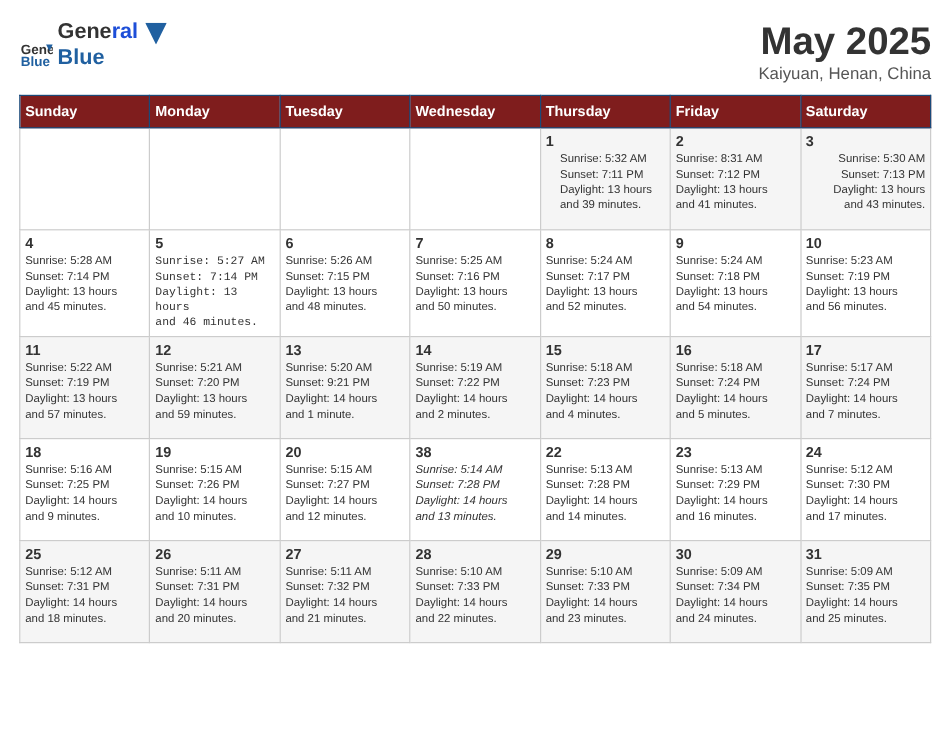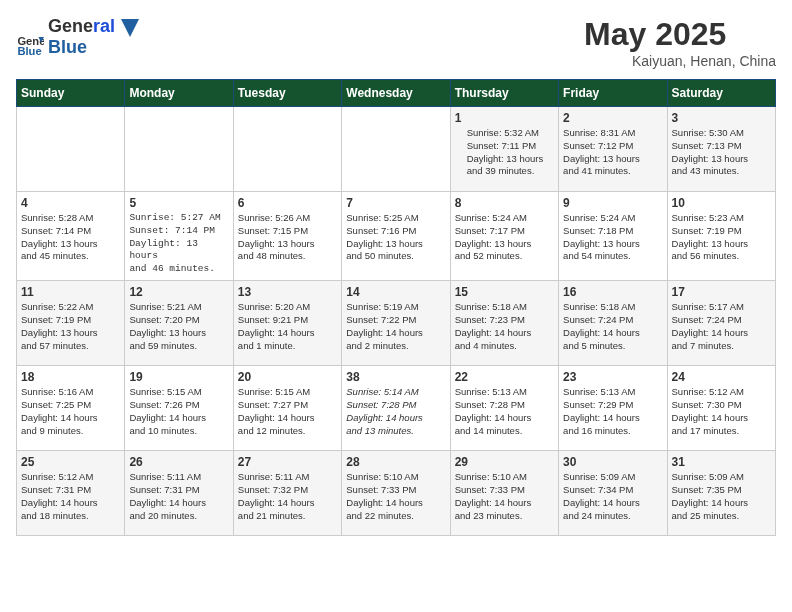--- a/index.html
+++ b/index.html
@@ -19,38 +19,39 @@
     .logo {
       display: flex;
       align-items: flex-end;
       gap: 4px;
     }
     .logo-icon {
       width: 28px;
       height: 28px;
     }
     .title-block {
+      text-align: right;
     }
     .month-title {
       font-size: 32px;
       font-weight: bold;
       color: #333;
     }
     .subtitle {
       font-size: 14px;
       color: #555;
       margin-left: 48px;
     }
     table {
       width: 100%;
       border-collapse: collapse;
       table-layout: fixed;
     }
     thead tr th {
-      background-color: #14532d;
+      background-color: #7f1d1d;
       color: #fff;
       font-size: 12px;
       font-weight: bold;
       padding: 6px 4px;
       text-align: left;
       border: 1px solid #1a4a7a;
       margin-left: 24px;
     }
     tbody tr td {
       border: 1px solid #ccc;
@@ -131,21 +132,21 @@
         </td>
         <td>
           <span class="day-number">2</span>
           <div class="cell-info" style="white-space: pre-line;">Sunrise: 8:31 AM
 Sunset: 7:12 PM
 Daylight: 13 hours
 and 41 minutes.</div>
         </td>
         <td>
           <span class="day-number">3</span>
-          <div class="cell-info" style="white-space: pre-line;">Sunrise: 5:30 AM
+          <div class="cell-info" style="white-space: pre-line; text-align: right;">Sunrise: 5:30 AM
 Sunset: 7:13 PM
 Daylight: 13 hours
 and 43 minutes.</div>
         </td>
       </tr>
       <tr>
         <td>
           <span class="day-number">4</span>
           <div class="cell-info" style="white-space: pre-line;">Sunrise: 5:28 AM
 Sunset: 7:14 PM

